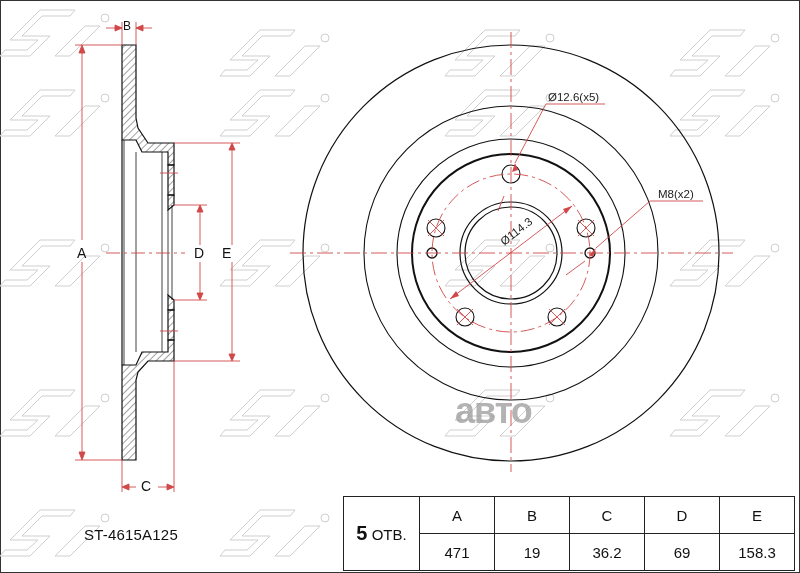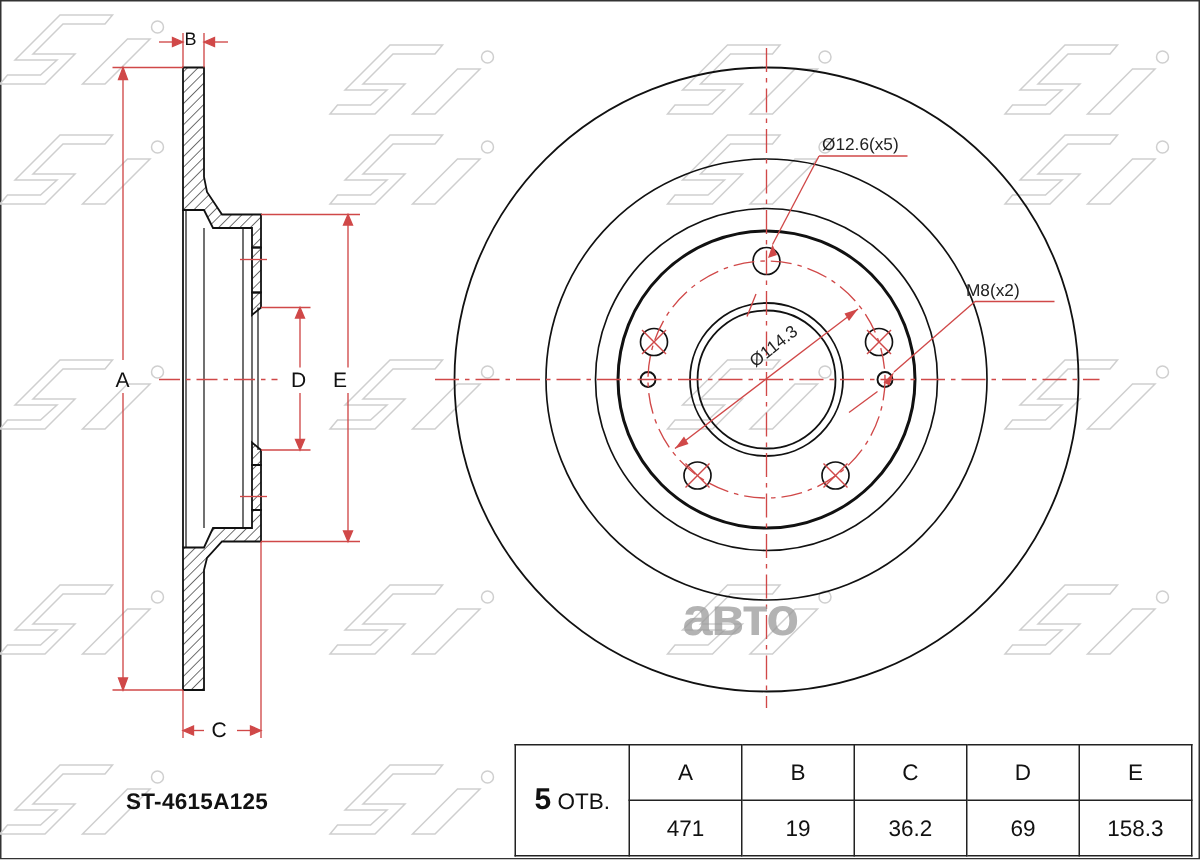--- a/index.html
+++ b/index.html
@@ -1,20 +1,20 @@
 <!DOCTYPE html>
 <html><head>
 <meta charset="utf-8">
 <style>
   html,body{margin:0;padding:0;background:#fff;}
   body{width:800px;height:573px;position:relative;overflow:hidden;font-family:"Liberation Sans",sans-serif;}
   .frame{position:absolute;left:0;top:0;width:798px;height:571px;border:1px solid #333;}
   svg.draw{position:absolute;left:0;top:0;}
   .lbl{position:absolute;font-size:14px;color:#111;line-height:1;}
-  .part{position:absolute;left:84px;top:526px;font-size:15px;font-weight:bold;color:#111;letter-spacing:0.2px;}
+  .part{position:absolute;left:84px;top:526px;font-size:15px;font-weight:normal;color:#111;letter-spacing:0.2px;}
   table.dims{position:absolute;left:343px;top:496px;border-collapse:collapse;background:transparent;}
   table.dims td{border:1.5px solid #222;text-align:center;font-size:15px;color:#111;height:36px;padding:0;}
   td.holes{width:75px;font-size:14px;}
   td.holes b{font-size:20px;}
   td.col{width:74px;}
   .watermark{position:absolute;left:455px;top:390px;font-size:36px;font-weight:bold;color:#9a9a9a;opacity:.75;letter-spacing:-1px;}
   .callout{position:absolute;font-size:11.5px;color:#222;}
 </style>
 </head>
 <body>
@@ -167,21 +167,21 @@
   </g>
   <g fill="#d04848">
     <path d="M450 299 L456 291 L459 296 Z"></path>
     <path d="M572 206 L566 214 L563 209 Z"></path>
     <path d="M515 163 L512 172 L518 170 Z"></path>
     <path d="M596 248 L589 255 L593 257 Z"></path>
   </g>
 </svg>
 
 <span class="callout" style="left:548px;top:91px;text-align:center;">Ø12.6(x5)</span>
-<span class="callout" style="left:644px;top:188px;">M8(x2)</span>
+<span class="callout" style="left:658px;top:188px;">M8(x2)</span>
 <span class="callout" style="left:498px;top:238px;transform:rotate(-38deg);transform-origin:left top;">Ø114.3</span>
 
 <div class="watermark">авто</div>
 
 <div class="part">ST-4615A125</div>
 
 <table class="dims">
   <tbody>
       <tr>
     <td class="holes" rowspan="2">

